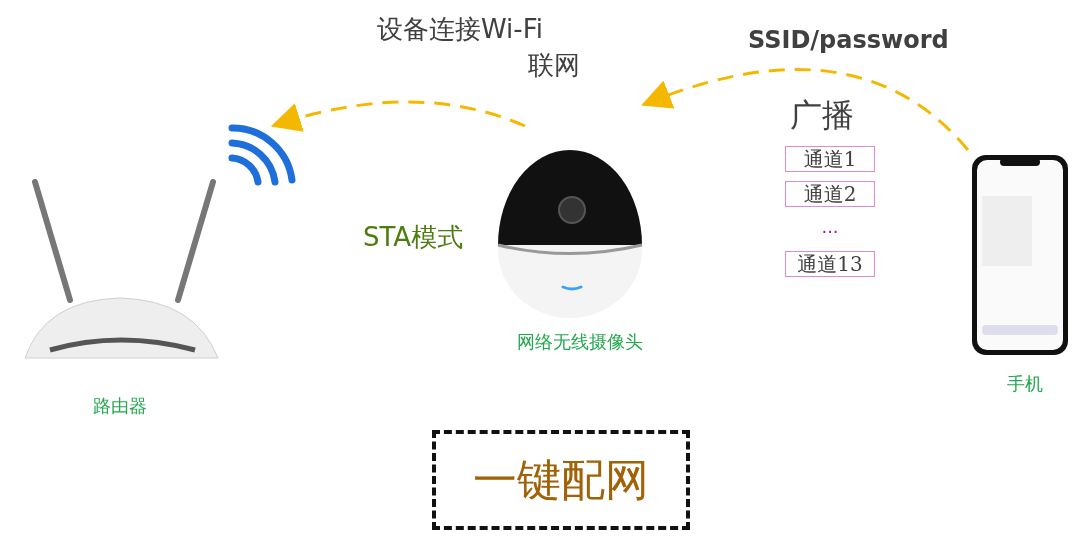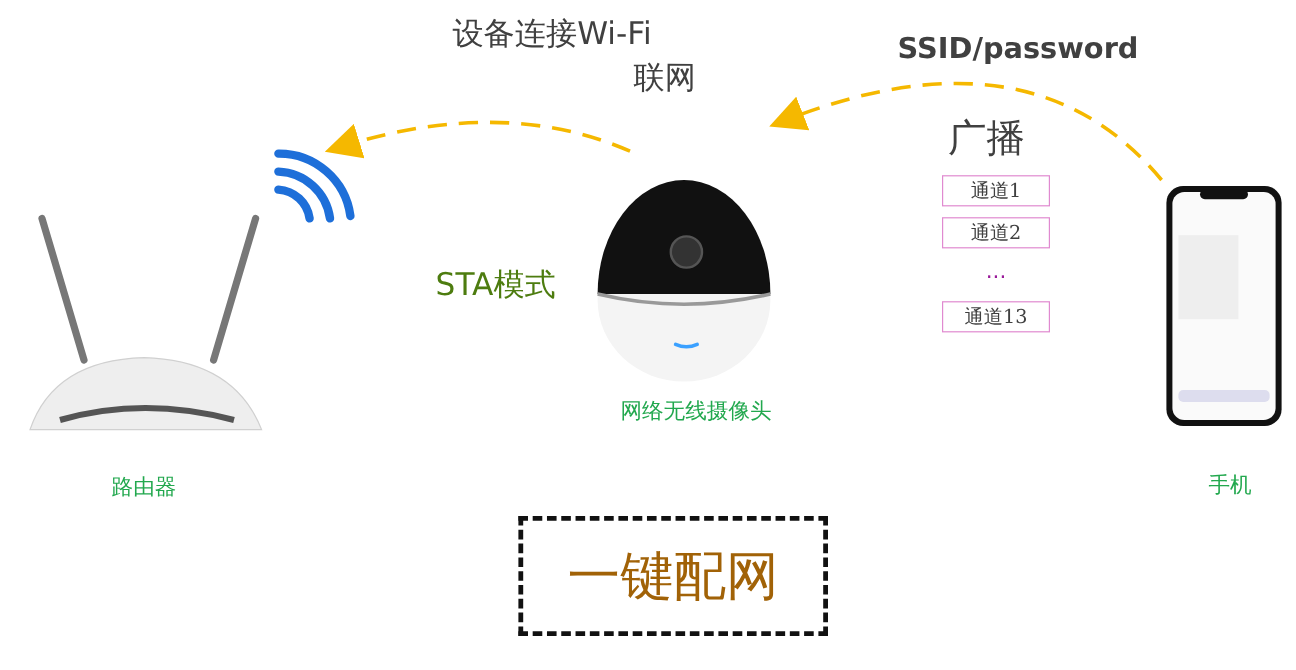--- a/index.html
+++ b/index.html
@@ -4,26 +4,26 @@
 <style>
   html, body { margin:0; padding:0; background:#ffffff; }
   body { width:1080px; height:558px; position:relative; overflow:hidden; font-family:"DejaVu Sans", sans-serif; }
   .abs { position:absolute; }
   .purple { color:#404040; }
   .green { color:#22a84e; font-family:"DejaVu Serif", serif; }
   .title1 { left:340px; top:12px; width:240px; text-align:center; font-size:26px; line-height:34px; }
   .title2 { left:340px; top:48px; width:240px; text-align:right; font-size:26px; line-height:34px; }
   .ssid { left:748px; top:26px; font-size:24px;font-weight:bold; }
   .bcast { left:790px; top:94px; width:80px; text-align:left; font-size:32px; font-family:Liberation Sans, sans-serif; }
-  .chan { left:785px; width:88px; height:24px; border:1px solid #e08ad0; text-align:center; font-size:16px; line-height:24px; font-family:"DejaVu Serif", serif; }
+  .chan { left:785px; width:88px; height:24px; border:1px solid #e08ad0; text-align:center; font-size:20px; line-height:24px; font-family:"DejaVu Serif", serif; }
   .dots { left:785px; top:216px; width:90px; text-align:center; font-size:18px; color:#9a1a9a; }
   .sta { left:363px; top:220px; color:#4d7c0f; font-size:26px; }
   .lbl-router { left:60px; top:382px; width:120px; text-align:center; font-size:18px;margin-top:12px; }
   .lbl-cam { left:480px; top:330px; width:200px; text-align:center; font-size:18px; }
-  .lbl-phone { left:985px; top:372px; width:80px; text-align:center; font-size:18px;margin-top:20px; }
+  .lbl-phone { left:985px; top:372px; width:80px; text-align:center; font-size:18px; }
   .onekey { left:432px; top:430px; width:258px; height:100px; border:4px dashed #111; box-sizing:border-box; display:flex; align-items:center; justify-content:center; font-size:44px; font-family:"DejaVu Serif", serif; color:#a16207; }
 </style>
 </head>
 <body>
 
 <svg class="abs" style="left:0;top:0" width="1080" height="558">
   <defs>
     <marker id="ah" markerWidth="10" markerHeight="10" refX="5" refY="5" orient="auto">
       <path d="M0,0 L10,5 L0,10 z" fill="#f5b800"></path>
     </marker>

